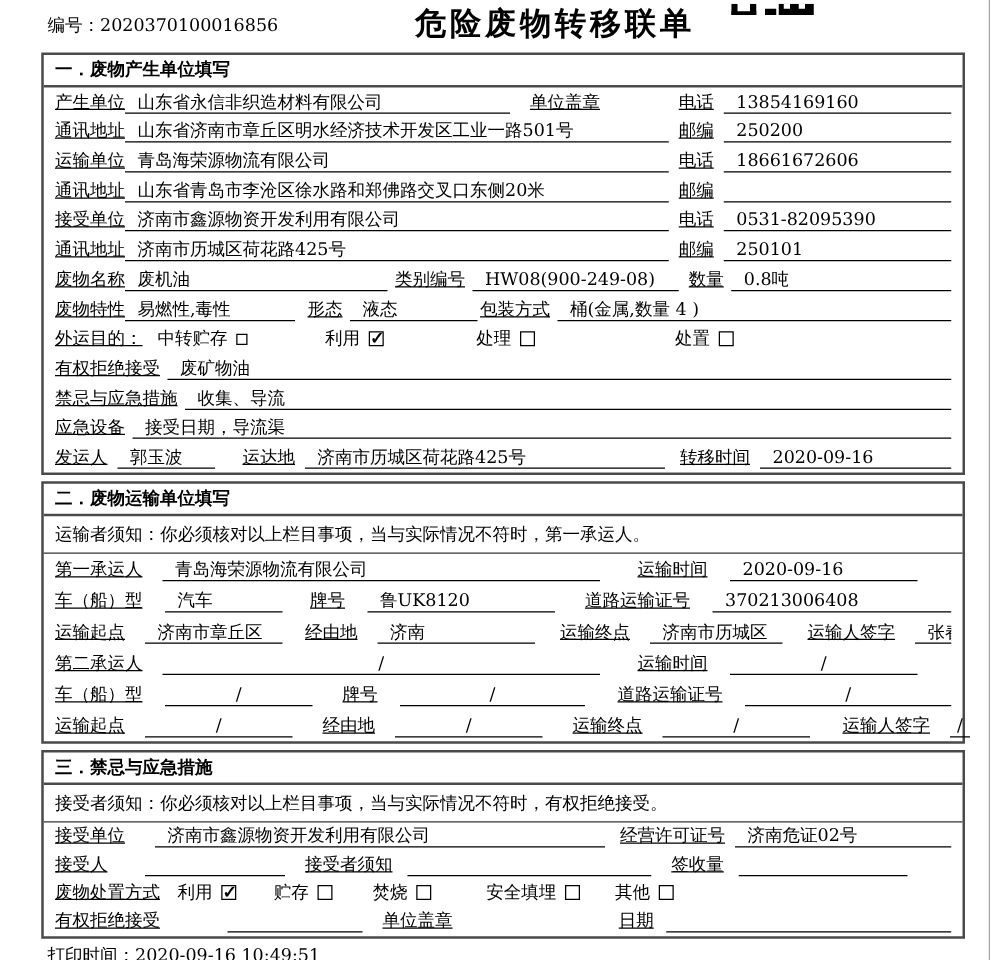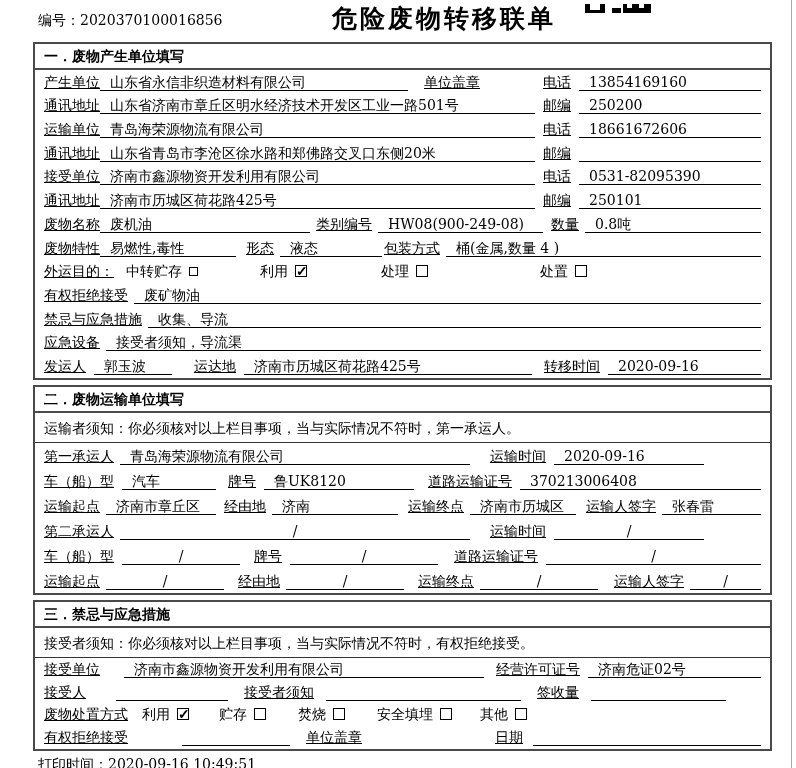--- a/index.html
+++ b/index.html
@@ -14,21 +14,21 @@
   .doc-title{position:absolute;left:332px;top:2px;margin:0;font-size:25px;font-weight:bold;
              letter-spacing:3px;white-space:nowrap;}
   .qr{position:absolute;left:585px;top:0;}
   
   .content{margin:0 24px 0 33px;}
   .box{border:2px solid #4a4a4a;margin-bottom:5px;background:#fff;}
   .box-h{font-weight:bold;border-bottom:2px solid #4a4a4a;padding:3px 9px 2px;height:19px;line-height:19px;}
   .notice{border-bottom:1px solid #333;padding:5px 9px 4px;height:20px;line-height:20px;white-space:nowrap;}
   .r{display:flex;align-items:flex-end;padding:0 9px 3px;box-sizing:border-box;}
   .s1 .r{height:23.7px;}
-  .s2 .r{height:25px;}
+  .s2 .r{height:25px;gap:10px;}
   .s3 .r{height:22.8px;}
   .lbl{white-space:nowrap;flex:0 0 auto;line-height:18px;text-decoration:underline;}
   .u{border-bottom:1px solid #000;white-space:nowrap;overflow:hidden;
      padding:0 2px 0 10px;min-width:16px;height:18px;line-height:18px;box-sizing:border-box;flex:0 0 auto;}
   .u.f{flex:1 1 auto;}
   .u.c{text-align:center;padding:0 2px;}
   .sp{flex:1 1 auto;}
   
   .opt{display:flex;align-items:center;flex:0 0 auto;line-height:18px;}
   .cb{width:12px;height:12px;border:1px solid #000;display:inline-block;margin-left:7px;
@@ -153,21 +153,21 @@
         <span class="u f">废矿物油</span>
       </div>
 
       <div class="r">
         <span class="lbl" style="margin-right:6px">禁忌与应急措施</span>
         <span class="u f">收集、导流</span>
       </div>
 
       <div class="r">
         <span class="lbl" style="margin-right:6px">应急设备</span>
-        <span class="u f">接受者须知，导流渠</span>
+        <span class="u f">接受日期，导流渠</span>
       </div>
 
       <div class="r">
         <span class="lbl" style="margin-right:8px">发运人</span>
         <span class="u" style="width:78px">郭玉波</span>
         <span class="lbl" style="margin-left:22px;margin-right:8px">运达地</span>
         <span class="u" style="width:288px">济南市历城区荷花路425号</span>
         <span class="lbl" style="margin-left:12px;margin-right:8px">转移时间</span>
         <span class="u f">2020-09-16</span>
       </div>
@@ -259,21 +259,21 @@
           <span class="cb checked"></span>
         </span>
         <span class="opt" style="margin-left:30px">
           <span>贮存</span>
           <span class="cb"></span>
         </span>
         <span class="opt" style="margin-left:32px">
           <span>焚烧</span>
           <span class="cb"></span>
         </span>
-        <span class="opt" style="margin-left:32px">
+        <span class="opt" style="margin-left:44px">
           <span>安全填埋</span>
           <span class="cb"></span>
         </span>
         <span class="opt" style="margin-left:28px">
           <span>其他</span>
           <span class="cb"></span>
         </span>
       </div>
 
       <div class="r">

